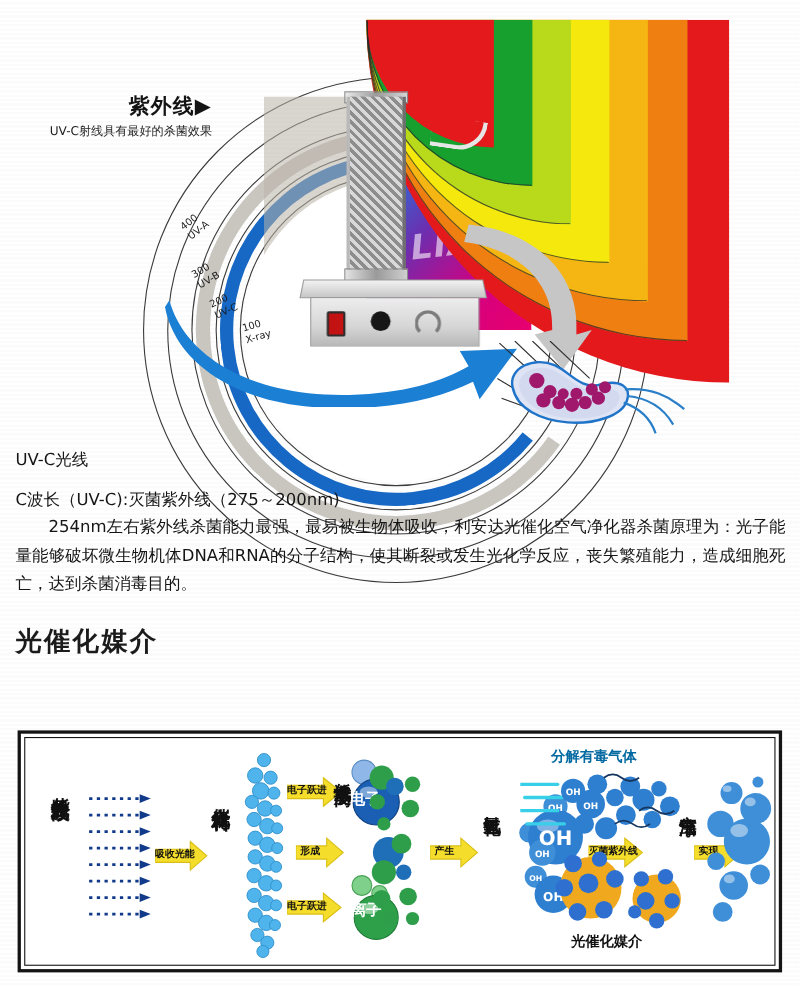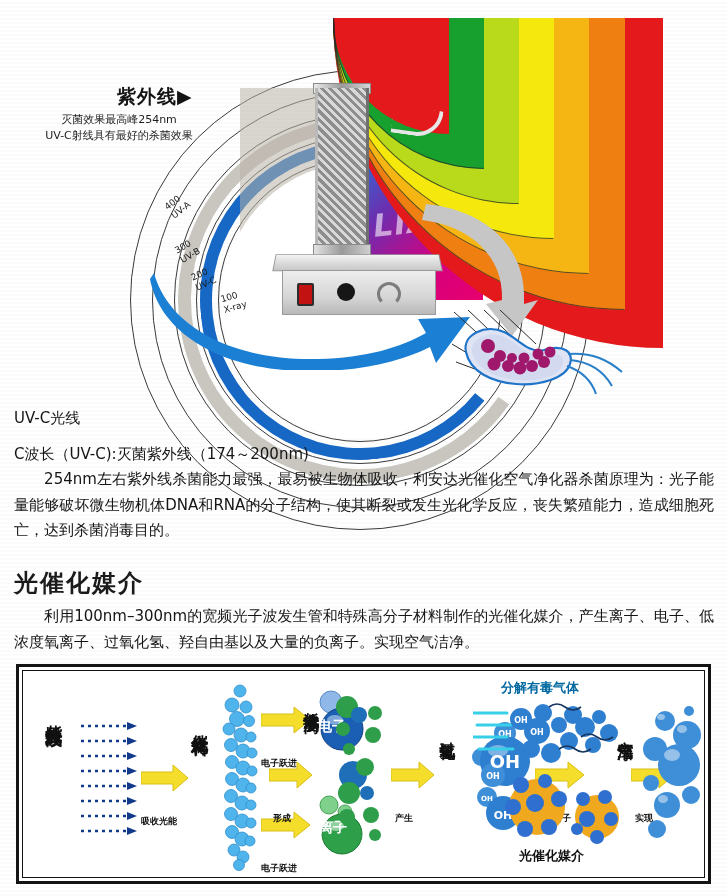--- a/index.html
+++ b/index.html
@@ -232,21 +232,21 @@
   .vtext {
     position: absolute;
     writing-mode: vertical-rl;
     text-orientation: upright;
     font-weight: bold;
     color: #111;
     letter-spacing: 1px;
     line-height: 1.02;
   }
   .dots { position: absolute; }
-  .lbl-small { position: absolute; font-size: 11px; font-weight: bold; color: #111; margin-top: 45px; }
+  .lbl-small { position: absolute; font-size: 11px; font-weight: bold; color: #111; }
 </style>
 </head>
 <body>
 
 <div id="page">
 
   <div id="hero">
 
     <div class="ring" style="left:130px;top:70px;width:460px;height:460px;"></div>
     <div class="ring" style="left:152px;top:92px;width:416px;height:416px;"></div>
@@ -335,21 +335,20 @@
           <circle cx="72" cy="48" r="5.5"></circle>
         <circle cx="60" cy="48" r="5"></circle>
           <circle cx="98" cy="42" r="5.5"></circle>
       </g>
     </svg>
 
     <div class="lab" id="uv-title">
       <span>紫外线</span><span>▶</span>
     </div>
     <div class="lab" id="uv-sub">
-      <div>灭菌效果最高峰254nm</div>
       <div>UV-C射线具有最好的杀菌效果</div>
     </div>
 
     <div class="scale" id="sc1">
       <div>400</div>
       <div>UV-A</div>
     </div>
     <div class="scale" id="sc2">
       <div>300</div>
       <div>UV-B</div>
@@ -360,26 +359,25 @@
     </div>
     <div class="scale" id="sc4">
       <div>100</div>
       <div>X-ray</div>
     </div>
   </div>
 
   <div id="body-text">
     <div class="p-head">UV-C光线</div>
     <div class="spacer8"></div>
-    <div class="p-head">C波长（UV-C):灭菌紫外线（174～200nm)</div>
+    <div class="p-head">C波长（UV-C):灭菌紫外线（275～200nm)</div>
     <div class="p-body">　　254nm左右紫外线杀菌能力最强，最易被生物体吸收，利安达光催化空气净化器杀菌原理为：光子能量能够破坏微生物机体DNA和RNA的分子结构，使其断裂或发生光化学反应，丧失繁殖能力，造成细胞死亡，达到杀菌消毒目的。</div>
   </div>
 
   <div id="sec-head">光催化媒介</div>
-  <div id="sec-para">　　利用100nm–300nm的宽频光子波发生管和特殊高分子材料制作的光催化媒介，产生离子、电子、低浓度氧离子、过氧化氢、羟自由基以及大量的负离子。实现空气洁净。</div>
 
   <div id="proc">
     <div id="proc-inner">
 
       <div class="vtext" style="left:22px;top:40px;height:140px;font-size:17px;">紫外线光波段</div>
 
       <svg class="dots" style="left:56px;top:48px;" width="62" height="124" viewBox="0 0 62 124">
         <g stroke="#123a8a" stroke-width="2.4" stroke-dasharray="3,4" fill="none">
           <line x1="2" y1="7" x2="48" y2="7"></line>
             <line x1="2" y1="22" x2="48" y2="22"></line>
@@ -514,21 +512,21 @@
         <text x="40" y="53" font-size="18" font-weight="bold" fill="#ffffff" text-anchor="middle" font-family="DejaVu Sans, sans-serif">OH</text>
         <text x="40" y="22" font-size="8" font-weight="bold" fill="#ffffff" text-anchor="middle" font-family="DejaVu Sans, sans-serif">OH</text>
         <text x="28" y="64" font-size="8" font-weight="bold" fill="#ffffff" text-anchor="middle" font-family="DejaVu Sans, sans-serif">OH</text>
         <text x="22" y="86" font-size="7" font-weight="bold" fill="#ffffff" text-anchor="middle" font-family="DejaVu Sans, sans-serif">OH</text>
         <text x="38" y="104" font-size="11" font-weight="bold" fill="#ffffff" text-anchor="middle" font-family="DejaVu Sans, sans-serif">OH</text>
       </svg>
 
       <svg style="position:absolute;left:512px;top:90px;" width="50" height="28" viewBox="0 0 50 28">
         <path d="M0 8 L33 8 L33 1 L49 14 L33 27 L33 20 L0 20 Z" fill="#f5dd2c" stroke="#d9bf15" stroke-width="1"></path>
       </svg>
-      <div class="lbl-small" style="left:512px;top:96px;font-size:9px;">产生离子</div>
+      <div class="lbl-small" style="left:512px;top:96px;font-size:9px;">灭菌紫外线</div>
 
       <div style="position:absolute;left:478px;top:8px;font-size:13px;font-weight:bold;color:#0369a1;">分解有毒气体</div>
 
       <svg style="position:absolute;left:450px;top:30px;" width="180" height="70" viewBox="0 0 180 70">
         <g stroke="#38d0e8" stroke-width="3" stroke-linecap="round" fill="none">
           <line x1="0" y1="12" x2="34" y2="12"></line>
             <line x1="4" y1="24" x2="38" y2="24"></line>
           <line x1="0" y1="36" x2="34" y2="36"></line>
             <line x1="6" y1="48" x2="40" y2="48"></line>
         </g>

